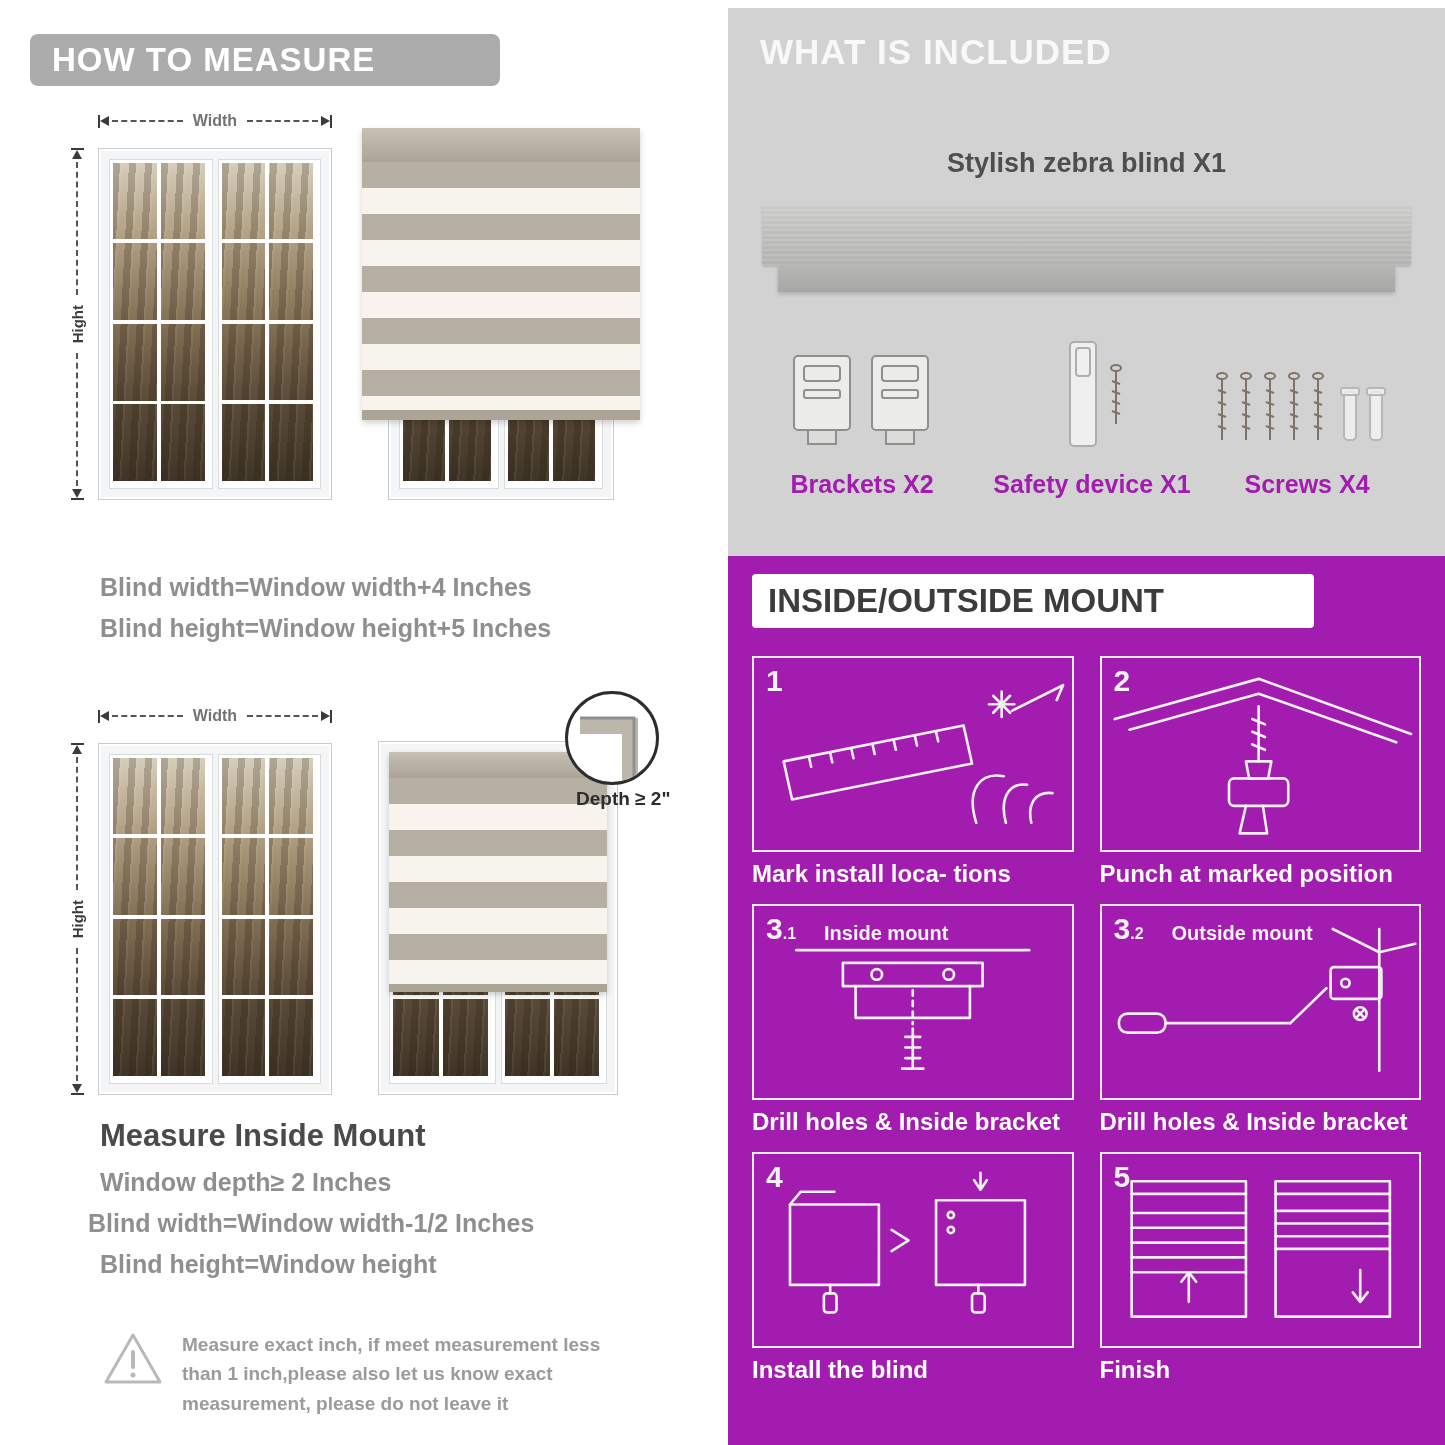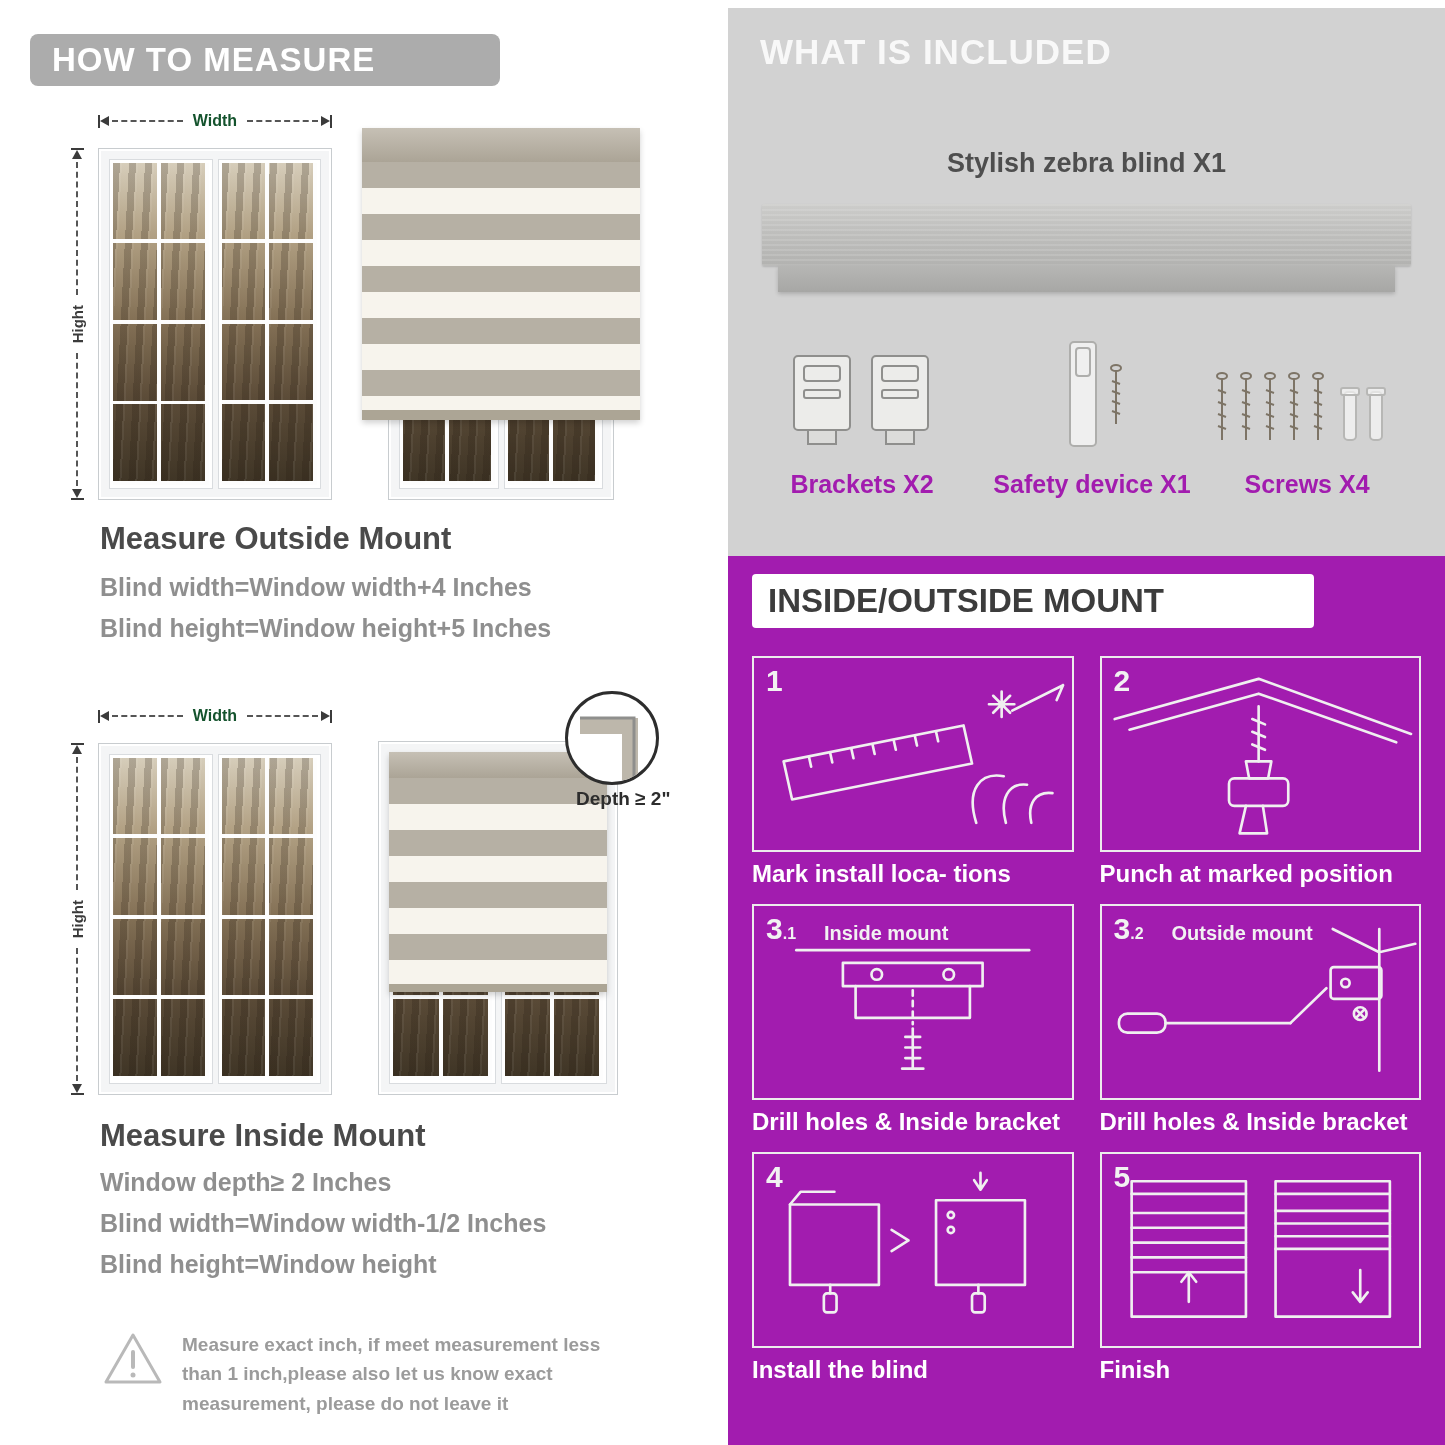--- a/index.html
+++ b/index.html
@@ -25,21 +25,21 @@
       linear-gradient(180deg,#d6cdba 0%,#b2a184 22%,#857257 48%,#5d4d39 72%,#3e3425 100%);}
 
   
   .zblind{position:absolute;left:0;right:0;top:0;box-shadow:0 3px 6px rgba(0,0,0,.18);}
   .zb-head{height:34px;background:linear-gradient(180deg,#c6c0b5,#aba496);}
   .zb-body{background:repeating-linear-gradient(180deg,#b6b0a4 0 26px,#f7f4ed 26px 52px);}
   .zb-foot{height:10px;background:#aca595;}
   .scene{position:absolute;}
 
   
-  .hmeasure{position:absolute;display:flex;align-items:center;color:#14532d;font-size:16px;font-weight:bold;height:14px;}
+  .hmeasure{position:absolute;display:flex;align-items:center;color:#737373;font-size:16px;font-weight:bold;height:14px;}
   .hmeasure .endbar{width:2px;height:13px;background:#3b3b3b;}
   .hmeasure .arrow-l{width:0;height:0;border-top:5px solid transparent;border-bottom:5px solid transparent;border-right:9px solid #3b3b3b;}
   .hmeasure .arrow-r{width:0;height:0;border-top:5px solid transparent;border-bottom:5px solid transparent;border-left:9px solid #3b3b3b;}
   .hmeasure .dash{flex:1;border-top:2px dashed #555;height:0;margin:0 3px;}
   .hmeasure .lbl{padding:0 7px;white-space:nowrap;}
 
   .vmeasure{position:absolute;display:flex;flex-direction:column;align-items:center;color:#3b3b3b;
             font-size:15px;font-weight:bold;width:14px;}
   .vmeasure .endbar{height:2px;width:13px;background:#3b3b3b;}
   .vmeasure .arrow-u{width:0;height:0;border-left:5px solid transparent;border-right:5px solid transparent;border-bottom:9px solid #3b3b3b;}
@@ -122,21 +122,20 @@
       <div class="sash"></div>
       <div class="sash"></div>
     </div>
     <div class="zblind" style="height:292px;">
       <div class="zb-head"></div>
       <div class="zb-body" style="height:248px;"></div>
       <div class="zb-foot"></div>
     </div>
   </div>
 
-  <h2 class="sec-title" style="left:100px;top:513px;">Measure Outside Mount</h2>
   <p class="formula" style="left:100px;top:565px;">Blind width=Window width+4 Inches</p>
   <p class="formula" style="left:100px;top:606px;">Blind height=Window height+5 Inches</p>
 
   <div class="hmeasure" style="left:98px;top:701px;width:234px;">
     <span class="endbar"></span>
     <span class="arrow-l"></span>
     <span class="dash"></span>
     <span class="lbl">Width</span>
     <span class="dash"></span>
     <span class="arrow-r"></span>
@@ -170,21 +169,21 @@
   <div class="depth-circle">
     <svg viewBox="0 0 88 88">
       <path d="M12 32 H62 V86" stroke="#bdb7ab" stroke-width="16" fill="none"></path>
       <path d="M12 24 H66 V86" stroke="#8f8f8d" stroke-width="3" fill="none"></path>
     </svg>
   </div>
   <div class="depth-label">Depth ≥ 2"</div>
 
   <h2 class="sec-title" style="left:100px;top:1110px;text-align:right;">Measure Inside Mount</h2>
   <p class="formula" style="left:100px;top:1160px;">Window depth≥ 2 Inches</p>
-  <p class="formula" style="left:100px;top:1201px;text-align:right;">Blind width=Window width-1/2 Inches</p>
+  <p class="formula" style="left:88px;top:1201px;text-align:right;">Blind width=Window width-1/2 Inches</p>
   <p class="formula" style="left:100px;top:1242px;">Blind height=Window height</p>
 
   <div class="warning">
     <svg width="62" height="58" viewBox="0 0 62 58">
       <path d="M31 5 L58 52 H4 Z" stroke="#b9b9b9" stroke-width="3" fill="none" stroke-linejoin="round"></path>
       <path d="M31 22 V37" stroke="#b9b9b9" stroke-width="4" stroke-linecap="round"></path>
       <circle cx="31" cy="45" r="2.5" fill="#b9b9b9"></circle>
     </svg>
     <p>Measure exact inch, if meet measurement less than 1 inch,please also let us know exact measurement, please do not leave it</p>
   </div>

